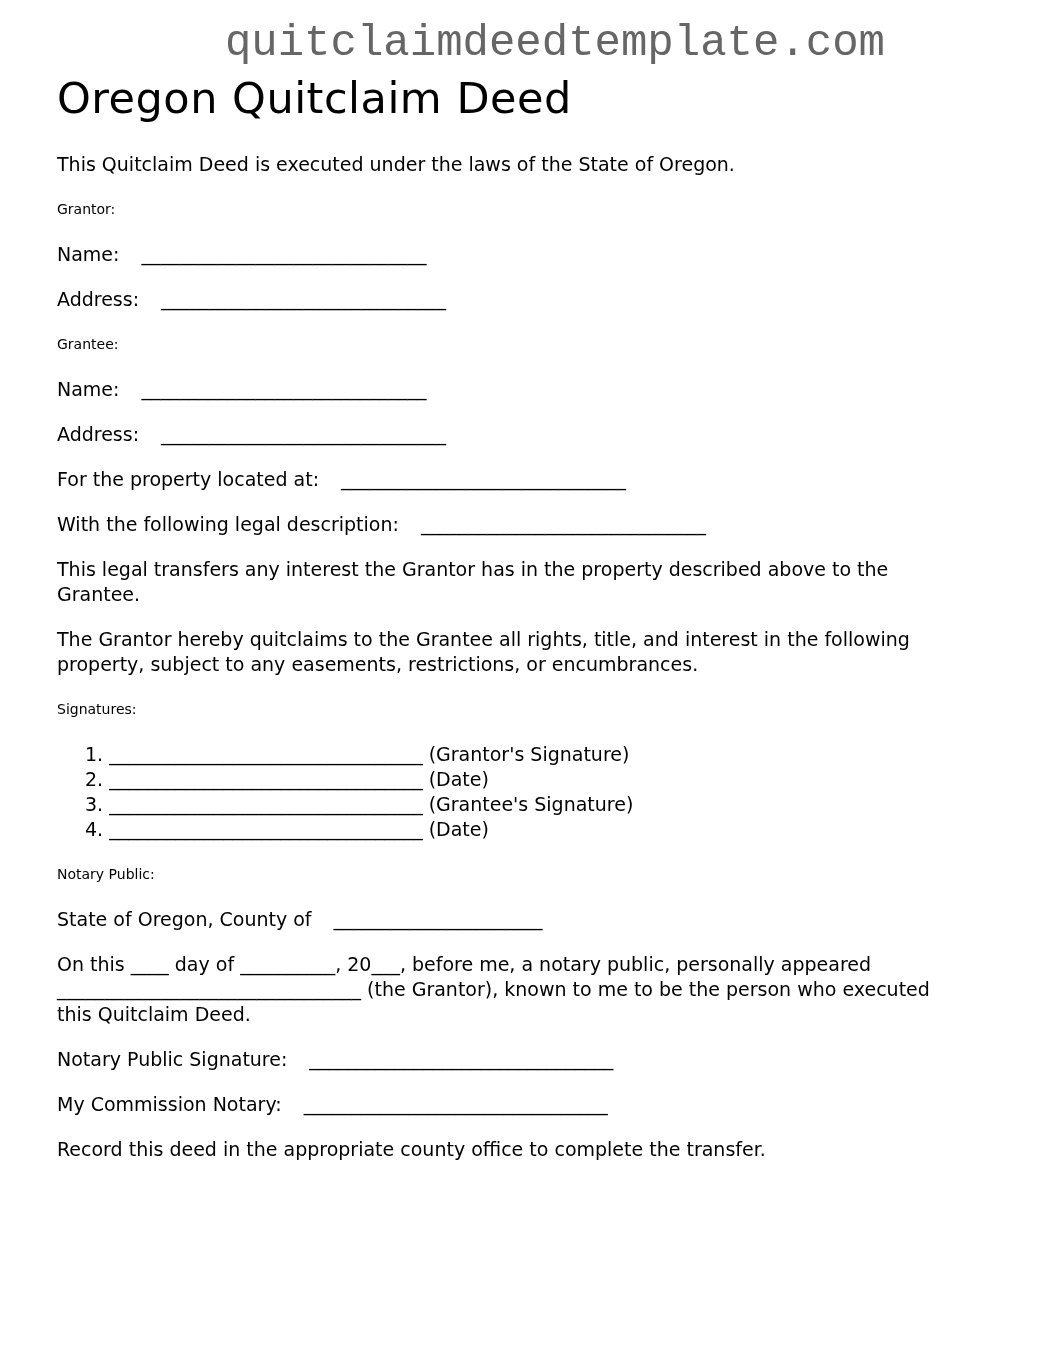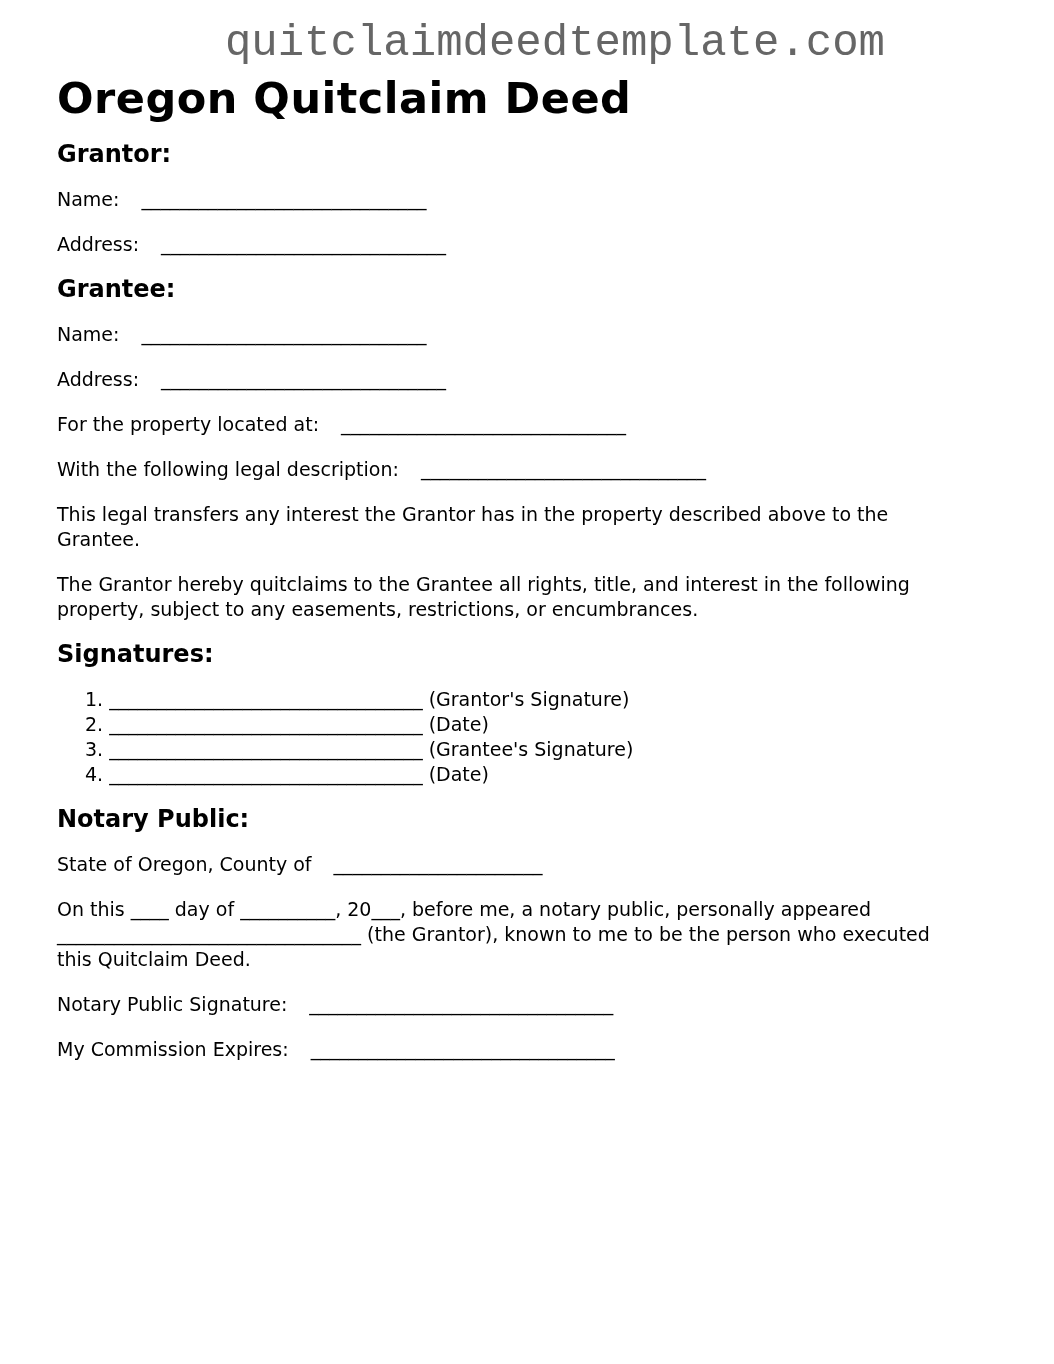--- a/index.html
+++ b/index.html
@@ -30,36 +30,36 @@
     font-size: 44px;
     line-height: 46px;
     color: #666666;
     text-align: right;
     margin-right: -28px;
     white-space: nowrap;
   }
   .doc-title {
     font-size: 43px;
     line-height: 48px;
-    font-weight: bold;
+    font-weight: normal;
     margin: 8px 0 0 0;
     letter-spacing: 0.5px;
   }
   .line {
     margin: 20px 0 0 0;
     line-height: 25px;
   }
   .para {
     margin: 20px 0 0 0;
     line-height: 25px;
     white-space: pre-line;
   }
   .heading {
-    font-size: 24px;
-    font-weight: bold;
+    font-size: 14px;
+    font-weight: normal;
   }
   .blank {
     margin-left: 22px;
     white-space: nowrap;
   }
   .sig-list {
     margin: 20px 0 0 0;
     padding-left: 28px;
     line-height: 25px;
   }
@@ -73,20 +73,21 @@
 </head>
 <body>
 
 <div class="page">
   <div class="watermark">quitclaimdeedtemplate.com</div>
 
   <h1 class="doc-title">Oregon Quitclaim Deed</h1>
 
   <div class="content">
 
+    <p class="para" style="margin-top:30px">This Quitclaim Deed is executed under the laws of the State of Oregon.</p>
 
     <p class="line heading">Grantor:</p>
 
     <p class="line"><span>Name:</span><span class="blank">______________________________</span></p>
 
     <p class="line"><span>Address:</span><span class="blank">______________________________</span></p>
 
     <p class="line heading">Grantee:</p>
 
     <p class="line"><span>Name:</span><span class="blank">______________________________</span></p>
@@ -116,17 +117,18 @@
     <p class="line heading">Notary Public:</p>
 
     <p class="line"><span>State of Oregon, County of</span><span class="blank">______________________</span></p>
 
     <p class="para">On this ____ day of __________, 20___, before me, a notary public, personally appeared
 ________________________________ (the Grantor), known to me to be the person who executed
 this Quitclaim Deed.</p>
 
     <p class="line"><span>Notary Public Signature:</span><span class="blank">________________________________</span></p>
 
-    <p class="line"><span>My Commission Expires:</span><span class="blank">________________________________</span></p>
+    <p class="line"><span>My Commission Notary:</span><span class="blank">________________________________</span></p>
 
+    <p class="para">Record this deed in the appropriate county office to complete the transfer.</p>
 
   </div>
 </div>
 
 </body></html>

